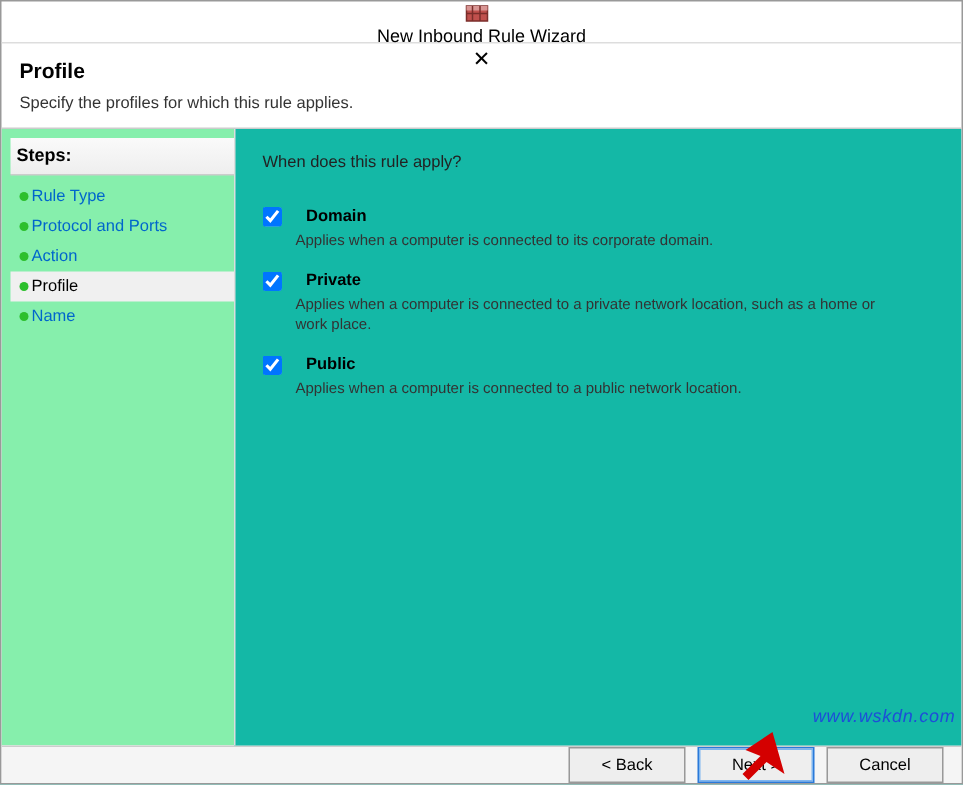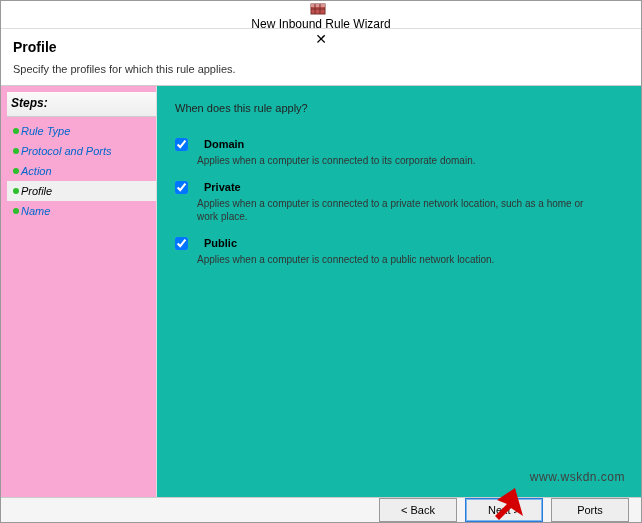--- a/index.html
+++ b/index.html
@@ -45,23 +45,22 @@
       margin-bottom: 8px;
     }
     .header .subtitle { font-size: 11px; color: #333; }
     .body {
       display: flex;
       flex: 1;
       min-height: 0;
     }
     .steps {
       width: 155px;
-      background: #f9a8d4;
+      background: #86efac;
       padding: 6px 0 0 6px;
-      font-style: italic;
     }
     .steps .steps-title {
       font-weight: bold;
       font-size: 12px;
       padding: 4px 4px 6px 4px;
       border-bottom: 1px solid #ccc;
       margin-bottom: 4px;
       background: linear-gradient(#fafafa,#eee);
     }
     .step {
@@ -133,26 +132,27 @@
       background: #eee;
       border: 1px solid #999;
       cursor: pointer;
     }
     .footer button.primary {
       border: 1px solid #2a7ada;
       box-shadow: 0 0 0 1px #7fb6ef inset;
     }
     .watermark {
       position: absolute;
-      right: 16px;
+      right: 4px;
       bottom: 38px;
       font-size: 12px;
-      color: #404040;
+      color: #1d4ed8;
       letter-spacing: 0.5px;
       pointer-events: none;
+      font-style: italic;
     }
     .arrow-overlay {
       position: absolute;
       right: 116px;
       bottom: 0px;
       width: 40px; height: 40px;
       pointer-events: none;
     }
   </style>
 </head>
@@ -228,20 +228,20 @@
         <span class="opt-title">Public</span>
       </label>
       <div class="opt-desc">Applies when a computer is connected to a public network location.</div>
     </div>
   </div>
 </div>
 
 <div class="footer">
   <button>&lt; Back</button>
   <button class="primary">Next &gt;</button>
-  <button>Ports</button>
+  <button>Cancel</button>
 </div>
 
 <div class="watermark">www.wskdn.com</div>
 
 <svg class="arrow-overlay" viewBox="0 0 40 40">
   <polygon points="30,6 38,34 26,26 14,38 10,34 22,22 12,18" fill="#d40000"></polygon>
 </svg>
 
 </body></html>

